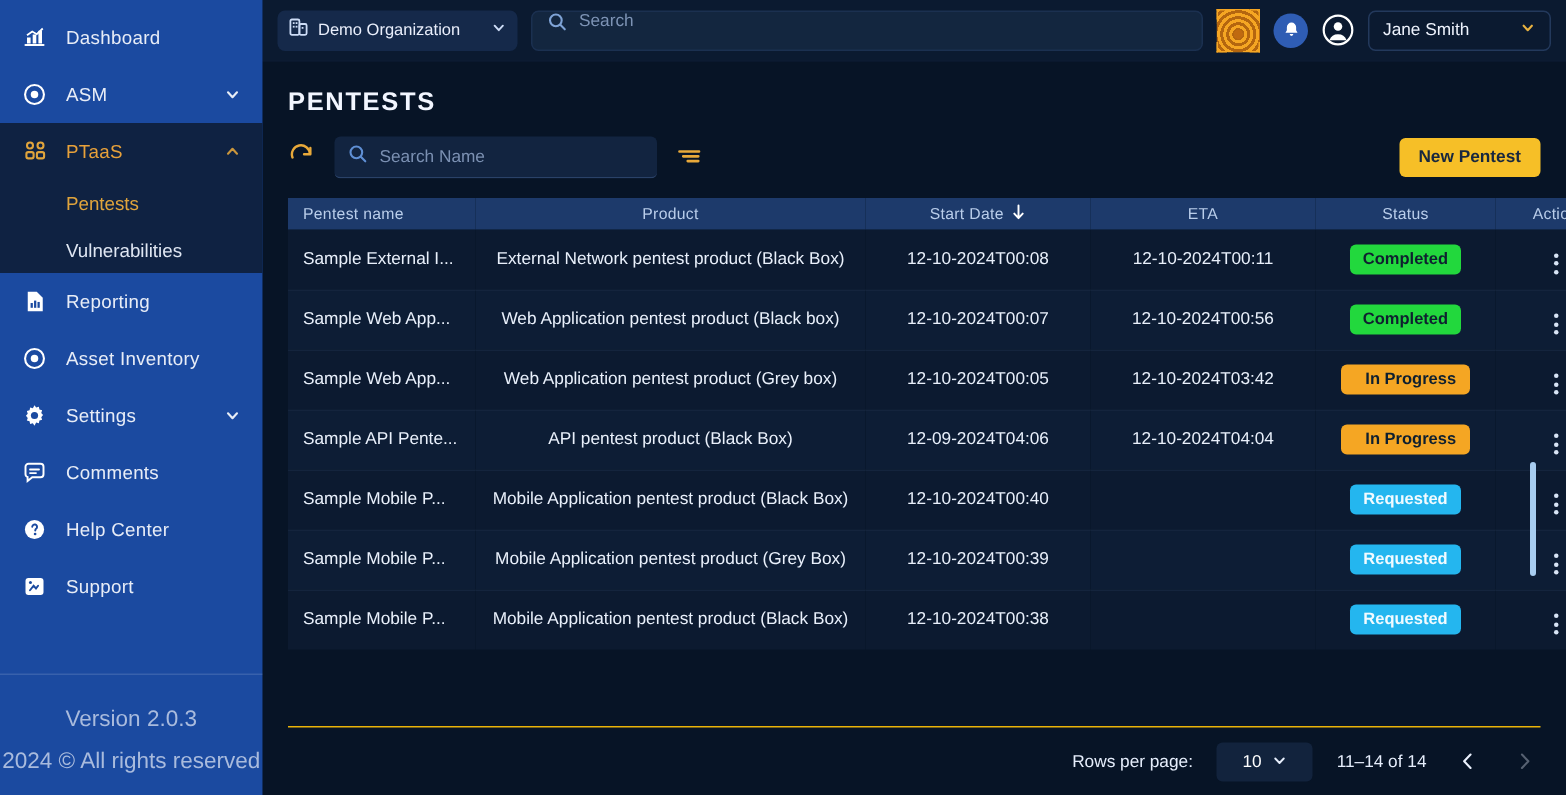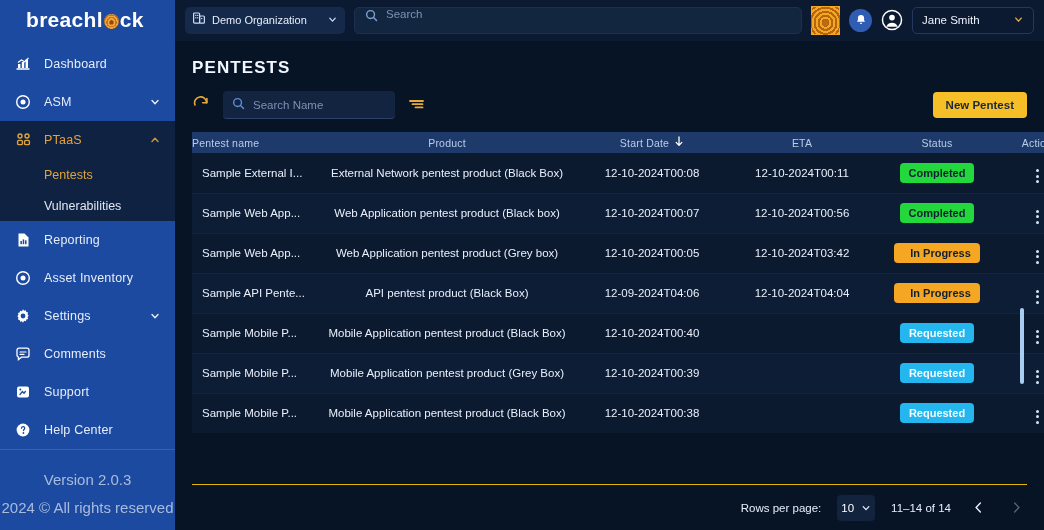--- a/index.html
+++ b/index.html
@@ -113,21 +113,21 @@
     font-size: 17px; font-weight: 700; color: #f2f6ff;
     letter-spacing: 1.1px; margin: 17px 0 0 0;
   }
 
   
   #toolbar {
     height: 54px; display: flex; align-items: center; gap: 13px; flex: none;
   }
   #refresh-btn { width: 18px; height: 18px; cursor: pointer; flex: none; }
   #name-search {
-    width: 172px; height: 28px; background: #122440; border-radius: 4px;
+    width: 215px; height: 28px; background: #122440; border-radius: 4px;
     display: flex; align-items: center; gap: 8px; padding: 0 9px;
     border-bottom: 1px solid #2a4268;
   }
   #name-search input {
     flex: 1; background: transparent; border: none; outline: none;
     color: #d2e1f6; font-size: 11.5px; font-family: inherit;
   }
   #name-search input::placeholder { color: #7b90b2; }
   #filter-btn { width: 17px; height: 16px; cursor: pointer; flex: none; }
   #new-pentest {
@@ -136,21 +136,21 @@
     padding: 7px 13px; cursor: pointer; font-family: inherit;
   }
 
   
   #table-wrap { position: relative; flex: none; }
   table { width: 100%; border-collapse: collapse; table-layout: fixed; }
   thead th {
     background: #1d3a6b; color: #b9cdea; font-size: 10.5px; font-weight: 400;
     height: 21px; text-align: center; letter-spacing: .2px;
   }
-  thead th.left { text-align: left; }
+  thead th.left { text-align: left; padding-left: 10px; }
   thead th .sortwrap { display: inline-flex; align-items: center; gap: 5px; }
   tbody tr { height: 40px; }
   tbody tr:nth-child(odd)  { background: #0c1a30; }
   tbody tr:nth-child(even) { background: #0d1d35; }
   tbody tr + tr td { border-top: 1px solid #14243d; }
   tbody td {
     color: #e9f0fb; font-size: 11.5px; text-align: center;
     white-space: nowrap; overflow: hidden; text-overflow: ellipsis;
   }
   tbody td.name { text-align: left; padding-left: 10px; }
@@ -172,42 +172,35 @@
   }
 
   
   #spacer { flex: 1; }
   #pager {
     border-top: 1px solid #eab308; height: 46px; display: flex;
     align-items: center; justify-content: flex-end; gap: 16px; flex: none;
   }
   #pager .rpp-label { font-size: 11.5px; color: #e6eefc; }
   #rows-select {
-    background: #12233d; border-radius: 4px; height: 26px; padding: 0 4px;
+    background: #12233d; border-radius: 4px; height: 26px; padding: 0 17px;
     display: flex; align-items: center; gap: 7px; cursor: pointer;
   }
   #rows-select .val { font-size: 11.5px; color: #ffffff; }
   #range-label { font-size: 11.5px; color: #e6eefc; }
   .pg-btn { width: 22px; height: 22px; display: flex; align-items: center; justify-content: center; cursor: pointer; }
   .pg-btn.disabled { opacity: .35; cursor: default; }
 </style>
 </head>
 <body>
 
 <div id="app">
 
   <aside id="sidebar">
 
-    <div id="logo-wrap">
-      <span class="logo-text">
-        <span>breachl</span>
-        <span class="logo-fp"></span>
-        <span>ck</span>
-      </span>
-    </div>
 
     <nav id="nav">
 
       <div class="nav-item">
         <span class="ico">
           <svg width="16" height="16" viewBox="0 0 16 16" fill="none">
             <path d="M2 13h12" stroke="#fff" stroke-width="1.4" stroke-linecap="round"></path>
             <rect x="3" y="8" width="2.4" height="4" fill="#fff"></rect>
             <rect x="6.8" y="6" width="2.4" height="6" fill="#fff"></rect>
             <rect x="10.6" y="3.5" width="2.4" height="8.5" fill="#fff"></rect>
@@ -300,37 +293,37 @@
             <path d="M2 4.2a2 2 0 012-2h8a2 2 0 012 2v5a2 2 0 01-2 2H6.5L3.4 13.6V11.2H4a2 2 0 01-2-2z" stroke="#fff" stroke-width="1.3"></path>
             <path d="M5 6h6M5 8.4h4" stroke="#fff" stroke-width="1.2" stroke-linecap="round"></path>
           </svg>
         </span>
         <span class="lbl">Comments</span>
       </div>
 
       <div class="nav-item">
         <span class="ico">
           <svg width="16" height="16" viewBox="0 0 16 16" fill="none">
+            <circle cx="8" cy="8" r="6.4" fill="#fff"></circle>
+            <path d="M6.5 6.2a1.6 1.6 0 113 .8c-.5.5-1 .8-1 1.6" stroke="#1b4aa0" stroke-width="1.3" stroke-linecap="round" fill="none"></path>
+            <circle cx="8.4" cy="11" r=".9" fill="#1b4aa0"></circle>
+          </svg>
+        </span>
+        <span class="lbl">Help Center</span>
+      </div>
+
+      <div class="nav-item">
+        <span class="ico">
+          <svg width="16" height="16" viewBox="0 0 16 16" fill="none">
             <rect x="2" y="2.4" width="12" height="11.2" rx="2" fill="#fff"></rect>
             <path d="M5 10.5l2.4-3 1.6 1.8 1.4-1.8" stroke="#1b4aa0" stroke-width="1.3" fill="none" stroke-linecap="round"></path>
             <circle cx="5.3" cy="5.4" r="1" fill="#1b4aa0"></circle>
           </svg>
         </span>
         <span class="lbl">Support</span>
-      </div>
-
-      <div class="nav-item">
-        <span class="ico">
-          <svg width="16" height="16" viewBox="0 0 16 16" fill="none">
-            <circle cx="8" cy="8" r="6.4" fill="#fff"></circle>
-            <path d="M6.5 6.2a1.6 1.6 0 113 .8c-.5.5-1 .8-1 1.6" stroke="#1b4aa0" stroke-width="1.3" stroke-linecap="round" fill="none"></path>
-            <circle cx="8.4" cy="11" r=".9" fill="#1b4aa0"></circle>
-          </svg>
-        </span>
-        <span class="lbl">Help Center</span>
       </div>
     </nav>
 
     <div id="sidebar-footer">
       <div>Version 2.0.3</div>
       <div>2024 © All rights reserved</div>
     </div>
   </aside>
 
   <div id="main">

